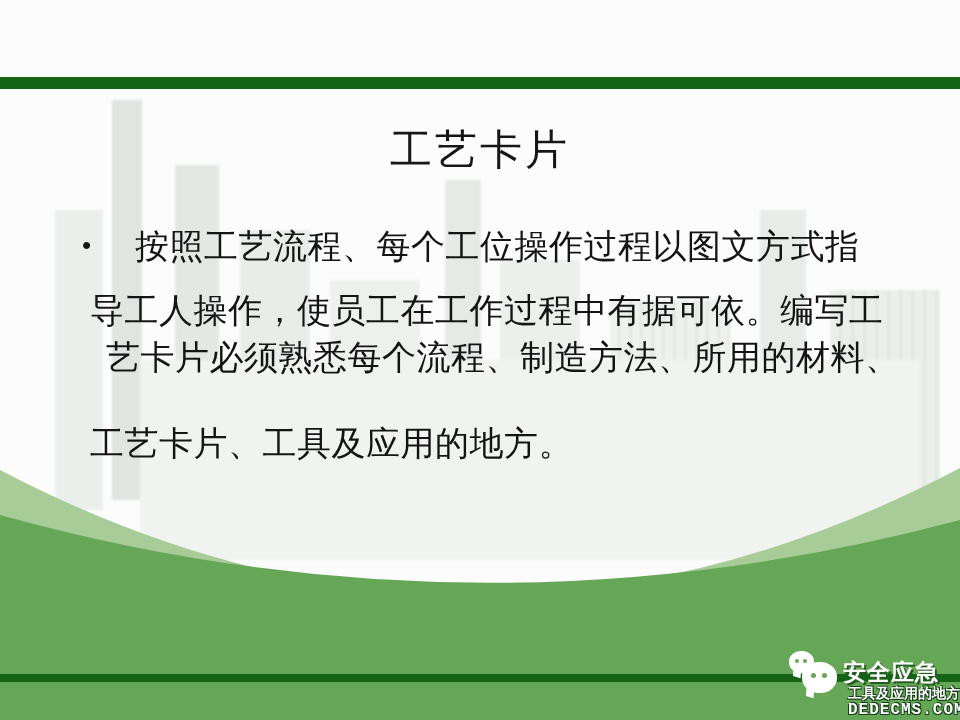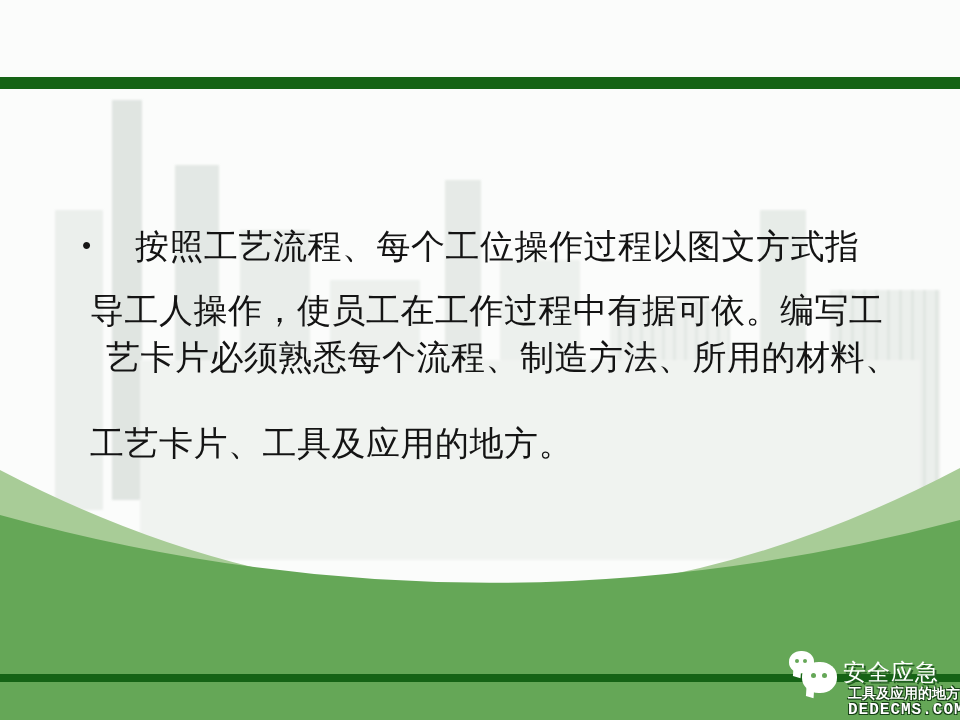--- a/index.html
+++ b/index.html
@@ -36,21 +36,21 @@
   .l1{top:229px;padding-left:45px;}
   .l2{top:293px;}
   .l3{top:340px;margin-left:16px;}
   .l4{top:426px;}
 
   .wave{position:absolute;left:0;top:440px;width:960px;height:280px;display:block;}
   .bottom-rule{position:absolute;left:0;top:674px;width:960px;height:8px;background:var(--rule_green,#156315);}
 
   
   .wm{position:absolute;color:#fff;}
-  .wm-brand{left:843px;top:657px;font-size:23px;font-weight:400;letter-spacing:1px;white-space:nowrap;
+  .wm-brand{left:843px;top:657px;font-size:23px;font-weight:700;letter-spacing:1px;white-space:nowrap;
             text-shadow:2px 2px 0 #235c23;}
   .wm-l1{left:848px;top:685px;font-size:14px;font-weight:700;white-space:nowrap;
          text-shadow:1px 1px 0 #143d14,-1px 1px 0 #143d14,1px -1px 0 #143d14;}
   .wm-l2{left:848px;top:701px;font-size:16px;font-weight:700;letter-spacing:1px;white-space:nowrap;
          font-family:"Liberation Mono","DejaVu Sans Mono",monospace;
          text-shadow:1px 1px 0 #143d14,-1px 1px 0 #143d14,1px -1px 0 #143d14;}
 
   .wechat{position:absolute;left:786px;top:650px;width:56px;height:54px;}
   .bub{position:absolute;background:#fff;border-radius:48%;}
   .bub-small{left:3px;top:1px;width:25px;height:22px;}
@@ -76,20 +76,21 @@
     <div class="bld b7"></div>
     <div class="bld b8"></div>
     <div class="bld b9"></div>
     <div class="bld b10"></div>
     <div class="bld b11"></div>
     <div class="bld b12"></div>
   </div>
 
   <div class="top-rule"></div>
 
+  <h1 class="title">工艺卡片</h1>
 
   <div class="bullet">•</div>
   <div class="bline l2">导工人操作，使员工在工作过程中有据可依。编写工</div>
   <div class="bline l1">按照工艺流程、每个工位操作过程以图文方式指</div>
   <div class="bline l3">艺卡片必须熟悉每个流程、制造方法、所用的材料、</div>
   <div class="bline l4">工艺卡片、工具及应用的地方。</div>
 
   <svg class="wave" viewBox="0 0 960 280" preserveAspectRatio="none">
     <path d="M0,30 Q480,281 960,28 L960,280 L0,280 Z" fill="var(--light_green,#a8cc97)"></path>
     <path d="M0,75 Q480,208 960,80 L960,280 L0,280 Z" fill="var(--main_green,#65a757)"></path>

